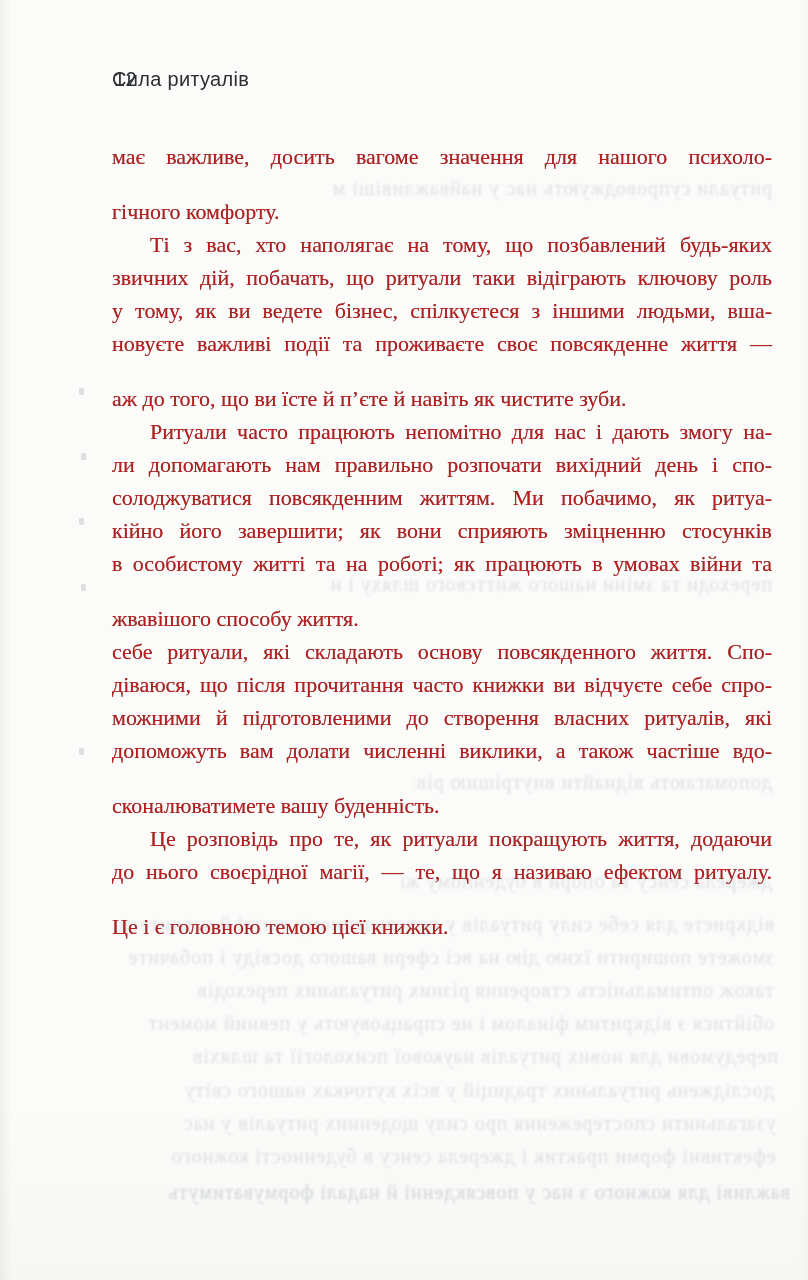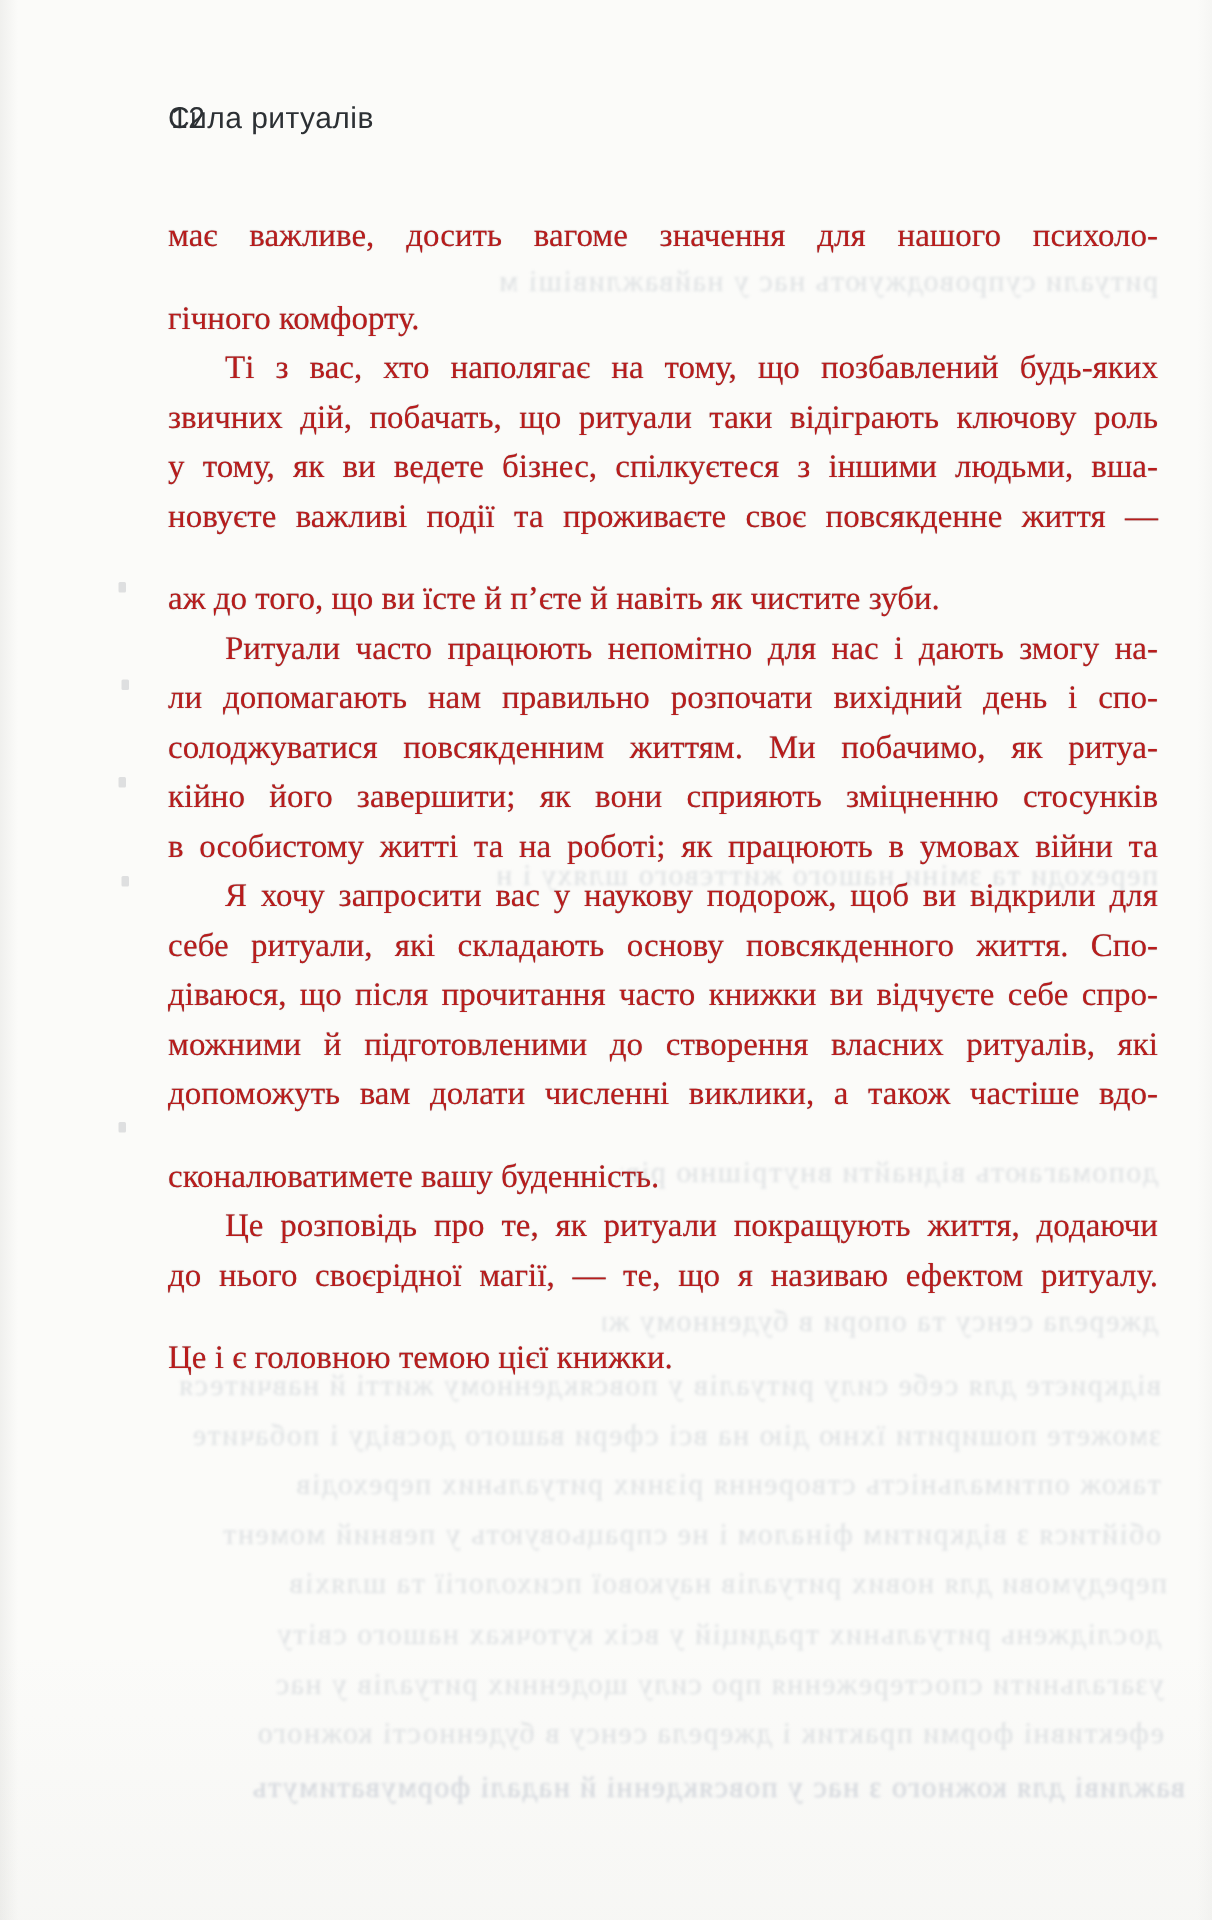--- a/index.html
+++ b/index.html
@@ -75,23 +75,23 @@
         <div class="line">у тому, як ви ведете бізнес, спілкуєтеся з іншими людьми, вша-</div>
         <div class="line">новуєте важливі події та проживаєте своє повсякденне життя —</div>
         <div class="line last">аж до того, що ви їсте й п’єте й навіть як чистите зуби.</div>
       </div>
       <div class="para">
         <div class="line indent">Ритуали часто працюють непомітно для нас і дають змогу на-</div>
         <div class="line">ли допомагають нам правильно розпочати вихідний день і спо-</div>
         <div class="line">солоджуватися повсякденним життям. Ми побачимо, як ритуа-</div>
         <div class="line">кійно його завершити; як вони сприяють зміцненню стосунків</div>
         <div class="line">в особистому житті та на роботі; як працюють в умовах війни та</div>
+        <div class="line last">жвавішого способу життя.</div>
       </div>
       <div class="para">
-        <div class="line indent">Я хочу запросити вас у наукову подорож, щоб ви відкрили для</div>
         <div class="line">себе ритуали, які складають основу повсякденного життя. Спо-</div>
         <div class="line">діваюся, що після прочитання часто книжки ви відчуєте себе спро-</div>
         <div class="line">можними й підготовленими до створення власних ритуалів, які</div>
         <div class="line">допоможуть вам долати численні виклики, а також частіше вдо-</div>
         <div class="line last">сконалюватимете вашу буденність.</div>
       </div>
       <div class="para">
         <div class="line indent">Це розповідь про те, як ритуали покращують життя, додаючи</div>
         <div class="line">до нього своєрідної магії, — те, що я називаю ефектом ритуалу.</div>
         <div class="line last">Це і є головною темою цієї книжки.</div>

